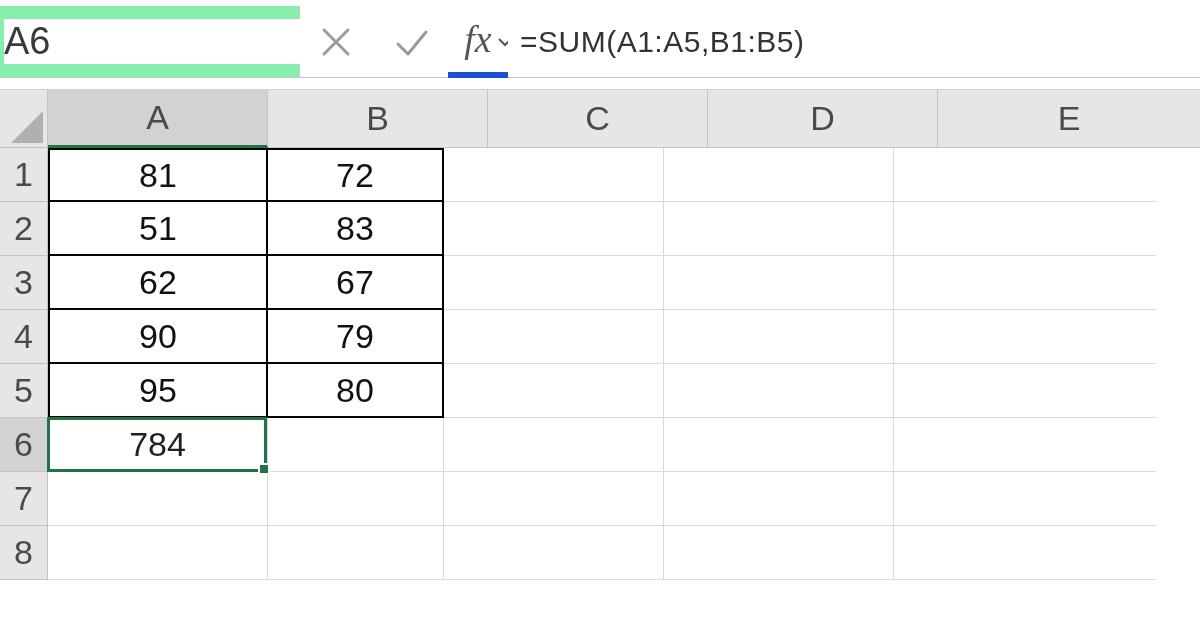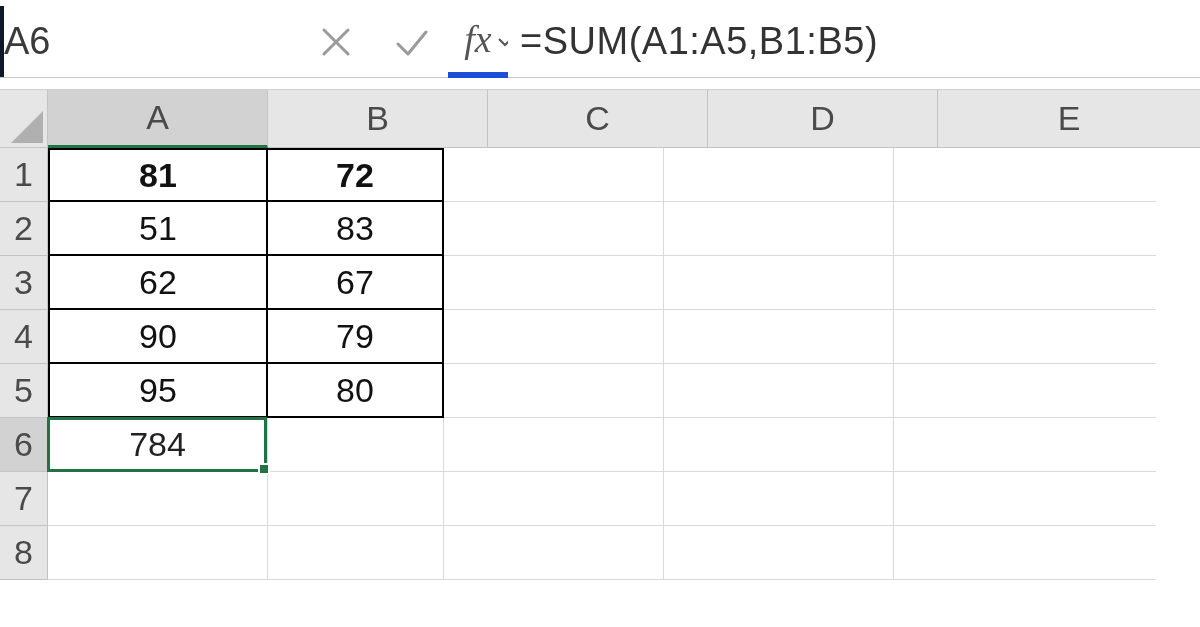--- a/index.html
+++ b/index.html
@@ -15,26 +15,27 @@
   
   .formula-row {
     display: flex;
     align-items: stretch;
     height: 90px;
     border-bottom: 1px solid #d0d0d0;
     padding: 6px 0 0 0;
   }
   .name-box-wrap {
     display: flex;
+    align-items: center;
     width: 300px;
     border: 1px solid #c8c8c8;
     border-left: none;
     border-top: none;
     height: 72px;
-    background: #0f172a;
+    background: #86efac;
     padding-left: 4px;
     font-size: 38px;
   }
   .name-box {
     flex: 1;
     border: none;
     outline: none;
     font-size: 38px;
     padding-left: 0;
     color: #3a3a3a;
@@ -72,21 +73,21 @@
     display:flex;align-items:center;justify-content:center;
     height:72px;
     border-bottom:6px solid #1d4ed8;
   }
   .formula-input {
     flex: 1;
     height: 72px;
     border: none;
     border-bottom: 1px solid #c8c8c8;
     outline: none;
-    font-size: 38px;
+    font-size: 30px;
     font-family: Arial, sans-serif;
     color: #333;
     padding-left: 12px;
     letter-spacing: 0.5px;
   }
 
   
   .grid {
     position: relative;
     width: 100%;
@@ -139,21 +140,21 @@
   .cell.colB { width: 176px; }
   .cell.colC { width: 220px; }
   .cell.colD { width: 230px; }
   .cell.colE { width: 262px; border-right:none;}
   .cell.data {
     border-right: 2px solid #000;
     border-bottom: 2px solid #000;
     font-family: Arial, sans-serif;
     color:#111;
   }
-  .row1 .cell.data { border-top: 2px solid #000; font-weight: bold; }
+  .row1 .cell.data { border-top: 2px solid #000; }
   .cell.data.colA { border-left: 2px solid #000; }
 
   
   .sel {
     position: absolute;
     border: 3px solid #217346;
     background: transparent;
     pointer-events: none;
   }
   .sel .handle{

